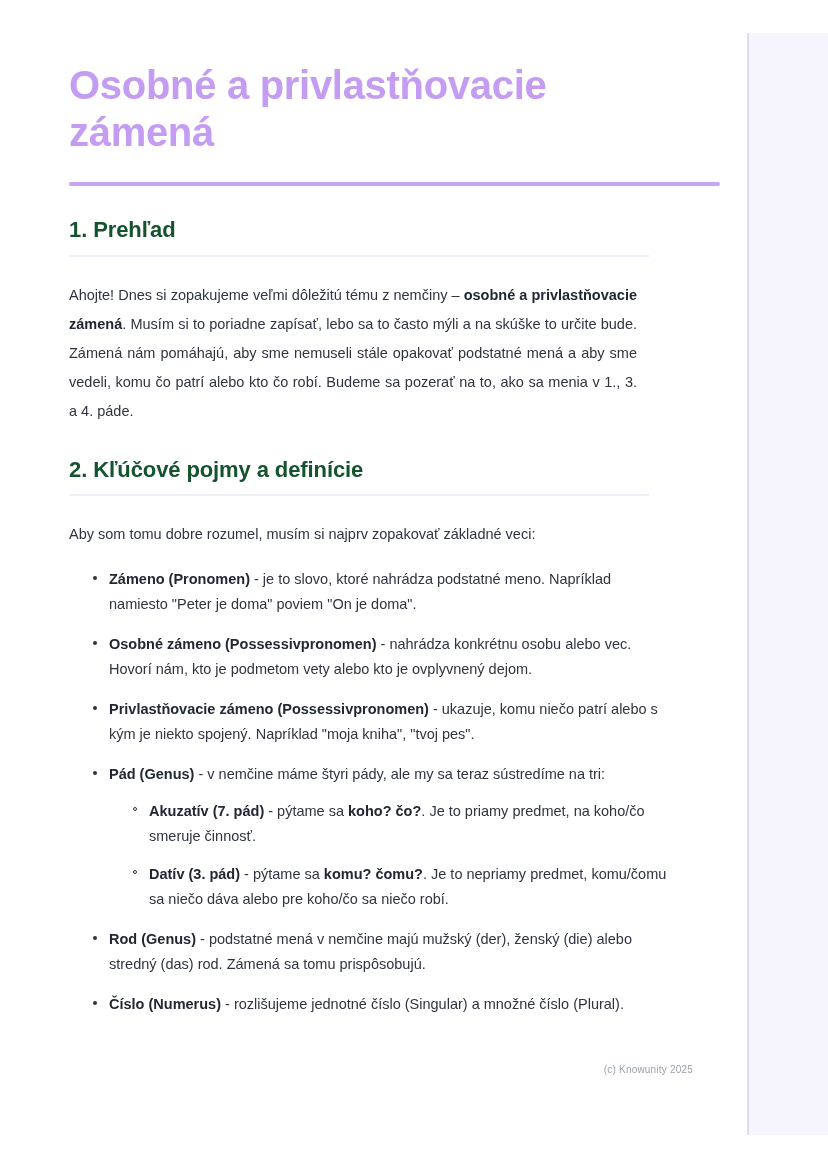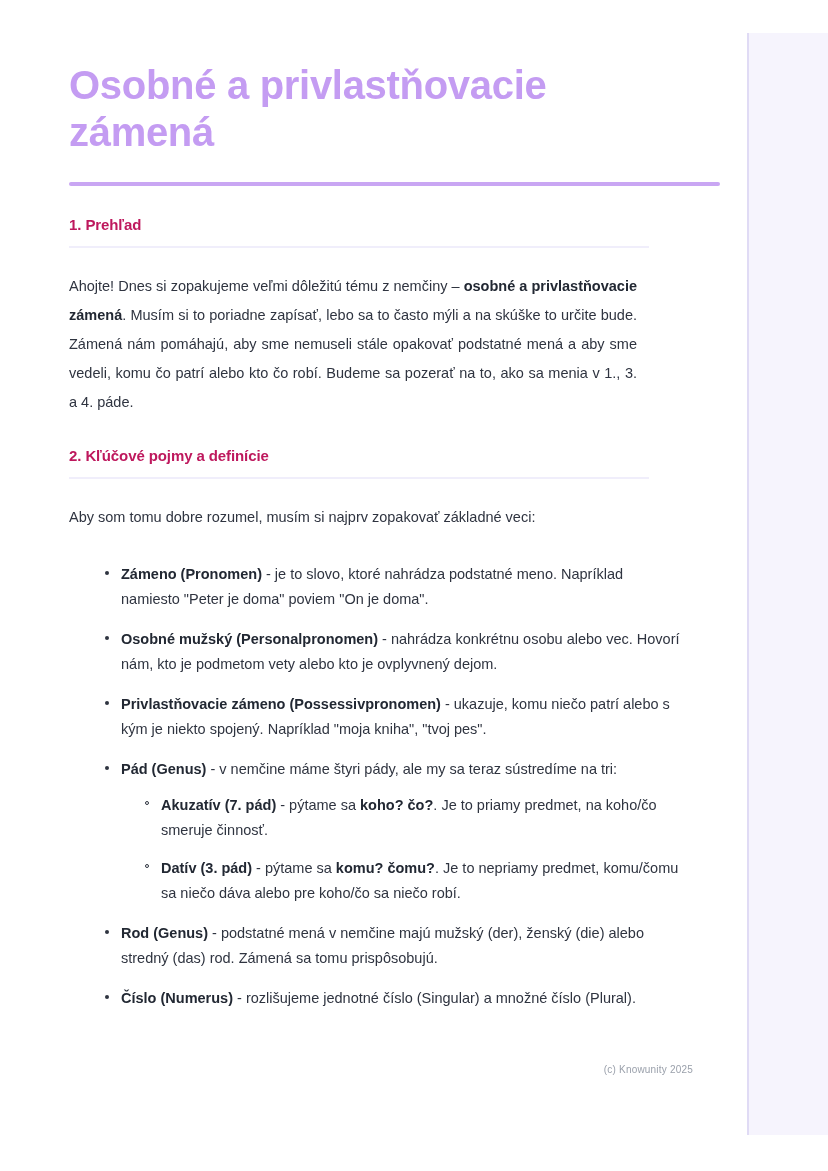--- a/index.html
+++ b/index.html
@@ -63,23 +63,23 @@
     background: #c9a6f3;
     border-radius: 2px;
   }
 
   
   .section {
     margin-top: 30px;
   }
   .section-heading {
     margin: 0;
-    font-size: 15px;
+    font-size: 22px;
     font-weight: bold;
-    color: #be185d;
+    color: #14532d;
     letter-spacing: -0.1px;
     line-height: 1.25;
   }
   .section-rule {
     margin-top: 11px;
     height: 2px;
     width: 580px;
     background: #f0eefb;
   }
 
@@ -96,21 +96,21 @@
   .para.left {
     text-align: left;
   }
   b, strong {
     font-weight: bold;
     color: #222833;
   }
 
   
   ul.level1 {
-    margin: 12px;
+    margin: 0;
     padding: 18px 0 0 24px;
     list-style: none;
     width: 580px;
   }
   ul.level1 > li {
     position: relative;
     font-size: 14.5px;
     line-height: 1.72;
     color: #2f3440;
     padding-left: 16px;
@@ -189,21 +189,21 @@
       <p class="para" id="para-1"><span>Ahojte! Dnes si zopakujeme veľmi dôležitú tému z nemčiny – </span><b>osobné a privlastňovacie zámená</b><span>. Musím si to poriadne zapísať, lebo sa to často mýli a na skúške to určite bude. Zámená nám pomáhajú, aby sme nemuseli stále opakovať podstatné mená a aby sme vedeli, komu čo patrí alebo kto čo robí. Budeme sa pozerať na to, ako sa menia v 1., 3. a 4. páde.</span></p>
     </div>
 
     <div class="section">
       <h2 class="section-heading">2. Kľúčové pojmy a definície</h2>
       <div class="section-rule"></div>
       <p class="para left">Aby som tomu dobre rozumel, musím si najprv zopakovať základné veci:</p>
 
       <ul class="level1" id="terms-list">
           <li><b>Zámeno (Pronomen)</b><span> - je to slovo, ktoré nahrádza podstatné meno. Napríklad namiesto "Peter je doma" poviem "On je doma".</span></li>
-          <li><b>Osobné mužský (Personalpronomen)</b><span> - nahrádza konkrétnu osobu alebo vec. Hovorí nám, kto je podmetom vety alebo kto je ovplyvnený dejom.</span></li>
+          <li><b>Osobné zámeno (Possessivpronomen)</b><span> - nahrádza konkrétnu osobu alebo vec. Hovorí nám, kto je podmetom vety alebo kto je ovplyvnený dejom.</span></li>
           <li><b>Privlastňovacie zámeno (Possessivpronomen)</b><span> - ukazuje, komu niečo patrí alebo s kým je niekto spojený. Napríklad "moja kniha", "tvoj pes".</span></li>
           <li><b>Pád (Genus)</b><span> - v nemčine máme štyri pády, ale my sa teraz sústredíme na tri:</span><ul class="level2">
               <li><b>Akuzatív (7. pád)</b><span> - pýtame sa </span><b>koho? čo?</b><span>. Je to priamy predmet, na koho/čo smeruje činnosť.</span></li>
               <li><b>Datív (3. pád)</b><span> - pýtame sa </span><b>komu? čomu?</b><span>. Je to nepriamy predmet, komu/čomu sa niečo dáva alebo pre koho/čo sa niečo robí.</span></li>
             </ul></li>
           <li><b>Rod (Genus)</b><span> - podstatné mená v nemčine majú mužský (der), ženský (die) alebo stredný (das) rod. Zámená sa tomu prispôsobujú.</span></li>
           <li><b>Číslo (Numerus)</b><span> - rozlišujeme jednotné číslo (Singular) a množné číslo (Plural).</span></li>
         </ul>
     </div>
 

